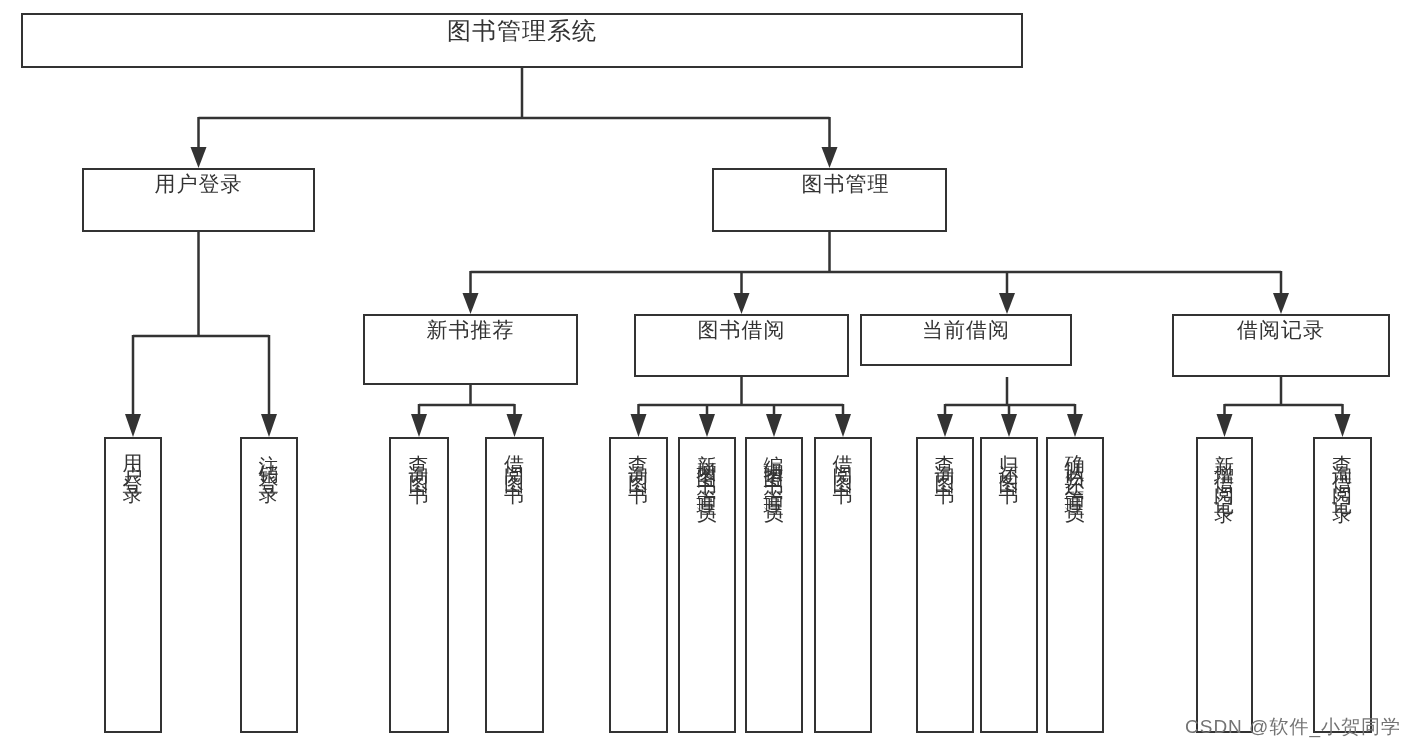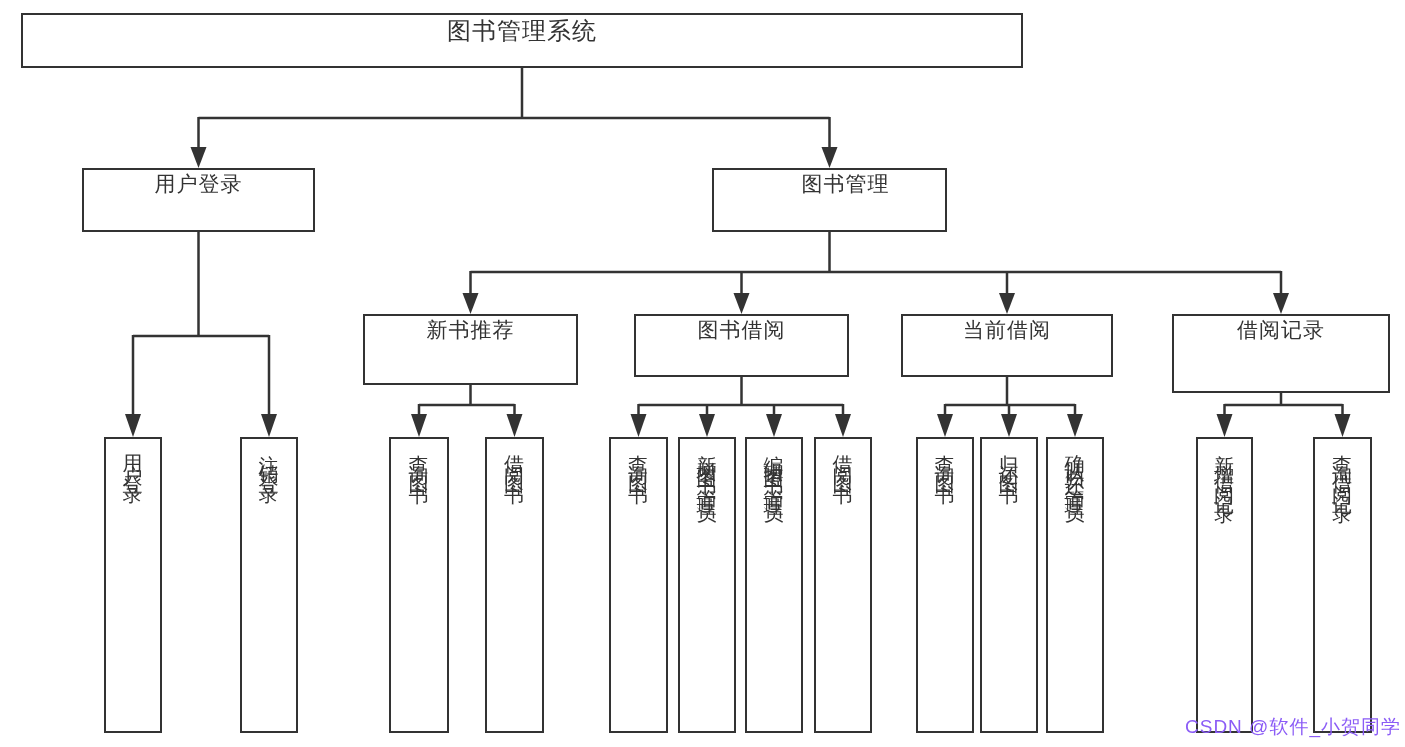--- a/index.html
+++ b/index.html
@@ -17,21 +17,21 @@
   }
   .box.root span{font-size:24px;letter-spacing:1px;}
   .box.h2 span{font-size:21px;letter-spacing:1px;}
   .box.h3 span{font-size:21px;letter-spacing:1px;}
   .box.v span{
     writing-mode:vertical-rl;text-orientation:mixed;
     font-size:20px;letter-spacing:10px;line-height:1;
   }
   .watermark{
     position:absolute;left:1185px;top:714px;z-index:3;
-    font-size:19px;color:#8b5cf6;letter-spacing:1px;white-space:nowrap;
+    font-size:19px;color:#737373;letter-spacing:1px;white-space:nowrap;
   }
 </style>
 </head>
 <body>
 
 <div class="stage">
 
   <svg class="connectors" width="1405" height="747" viewBox="0 0 1405 747" aria-hidden="true">
     <g stroke="#333333" stroke-width="2.5" fill="none">
 
@@ -82,24 +82,24 @@
   <div class="box h2" style="left:712px;top:168px;width:235px;height:64px;padding-left:32px;">
     <span>图书管理</span>
   </div>
 
   <div class="box h3" style="left:363px;top:314px;width:215px;height:71px;">
     <span>新书推荐</span>
   </div>
   <div class="box h3" style="left:634px;top:314px;width:215px;height:63px;">
     <span>图书借阅</span>
   </div>
-  <div class="box h3" style="left:901px;top:314px;width:212px;height:63px;">
+  <div class="box h3" style="left:860px;top:314px;width:212px;height:52px;">
     <span>当前借阅</span>
   </div>
-  <div class="box h3" style="left:1172px;top:314px;width:218px;height:79px;">
+  <div class="box h3" style="left:1172px;top:314px;width:218px;height:63px;">
     <span>借阅记录</span>
   </div>
 
   <div class="box v" style="left:104px;top:437px;width:58px;height:296px;">
     <span>用户登录</span>
   </div>
   <div class="box v" style="left:240px;top:437px;width:58px;height:296px;">
     <span>注销登录</span>
   </div>
 

